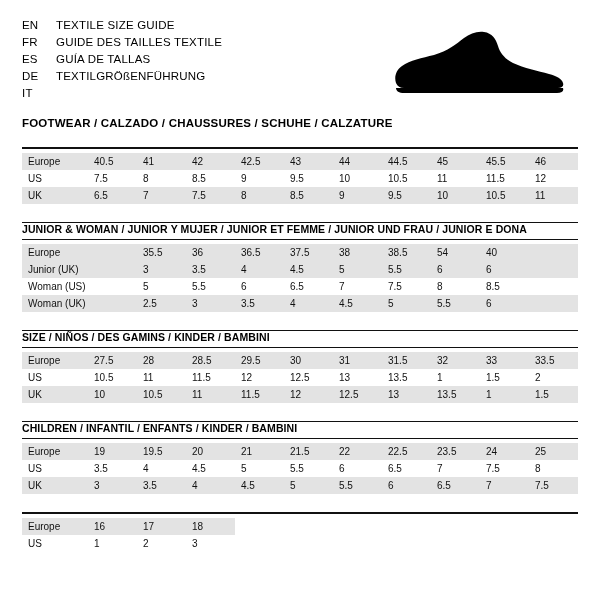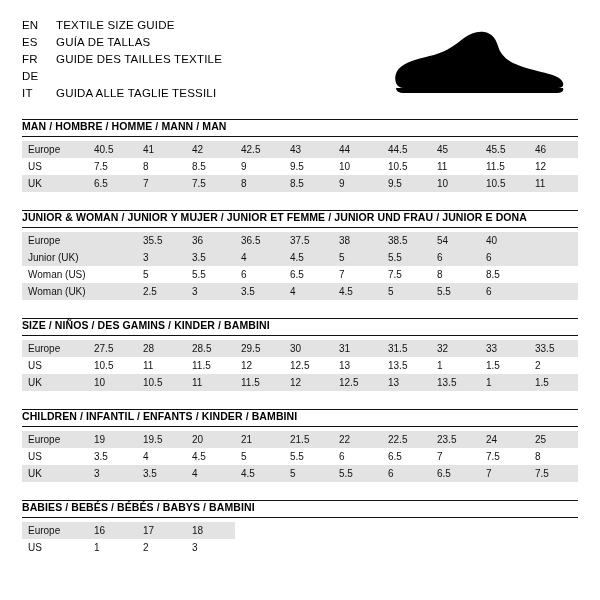--- a/index.html
+++ b/index.html
@@ -107,48 +107,48 @@
 
 <div class="page">
 
   <div class="header">
     <div class="lang-block">
       <div class="lang-row">
         <span class="lang-code">EN</span>
         <span class="lang-text">TEXTILE SIZE GUIDE</span>
       </div>
       <div class="lang-row">
+        <span class="lang-code">FR</span>
+        <span class="lang-text">GUIDE DES TAILLES TEXTILE</span>
+      </div>
+      <div class="lang-row">
         <span class="lang-code">ES</span>
         <span class="lang-text">GUÍA DE TALLAS</span>
       </div>
       <div class="lang-row">
-        <span class="lang-code">FR</span>
-        <span class="lang-text">GUIDE DES TAILLES TEXTILE</span>
-      </div>
-      <div class="lang-row">
         <span class="lang-code">DE</span>
+        <span class="lang-text">TEXTILGRÖßENFÜHRUNG</span>
       </div>
       <div class="lang-row">
         <span class="lang-code">IT</span>
-        <span class="lang-text">GUIDA ALLE TAGLIE TESSILI</span>
       </div>
     </div>
 
     <div class="shoe-wrap">
       <svg viewBox="0 0 190 72" width="190" height="72" aria-hidden="true">
         <path fill="#000000" d="M14 55 C12 49 14 42 20 38 C28 32 40 30 52 27 C66 23 74 16 82 10 C88 5.5 95 3 102 4 C110 5 114 11 116 18 C118 25 123 31 131 35 C142 40 156 43 167 46 C175 48 180 51 181 55 C182 58 180 60 176 60 L22 60 C18 60 15.5 58.5 14 55 Z"></path>
         <path fill="#000000" d="M14 60 L181 60 C182 63 180 65 175 65 L22 65 C17 65 14 63 14 60 Z"></path>
       </svg>
     </div>
   </div>
 
-
-  <div class="group">
-    <div class="rule"></div>
-    <div class="group-title">MAN / HOMBRE / HOMME / MANN / MAN</div>
+  <div class="section-title">FOOTWEAR / CALZADO / CHAUSSURES / SCHUHE / CALZATURE</div>
+
+  <div class="group">
+    <div class="rule"></div>
     <div class="rule top"></div>
     <table class="size">
       <tbody>
           <tr class="shaded">
         <td class="label">Europe</td>
         <td>40.5</td>
         <td>41</td>
         <td>42</td>
         <td>42.5</td>
         <td>43</td>
@@ -343,21 +343,20 @@
         <td>6.5</td>
         <td>7</td>
         <td>7.5</td>
       </tr>
     </tbody>
       </table>
   </div>
 
   <div class="group">
     <div class="rule"></div>
-    <div class="group-title">BABIES / BEBÉS / BÉBÉS / BABYS / BAMBINI</div>
     <div class="rule top"></div>
     <table class="size">
       <tbody>
           <tr class="shaded">
         <td class="label">Europe</td>
         <td>16</td>
         <td>17</td>
         <td>18</td>
         <td style="background:#ffffff"></td>
         <td style="background:#ffffff"></td>

